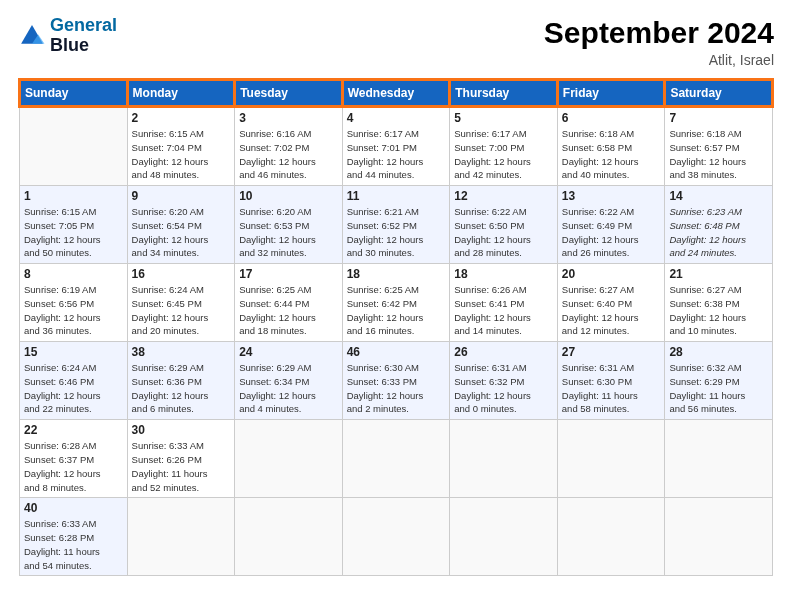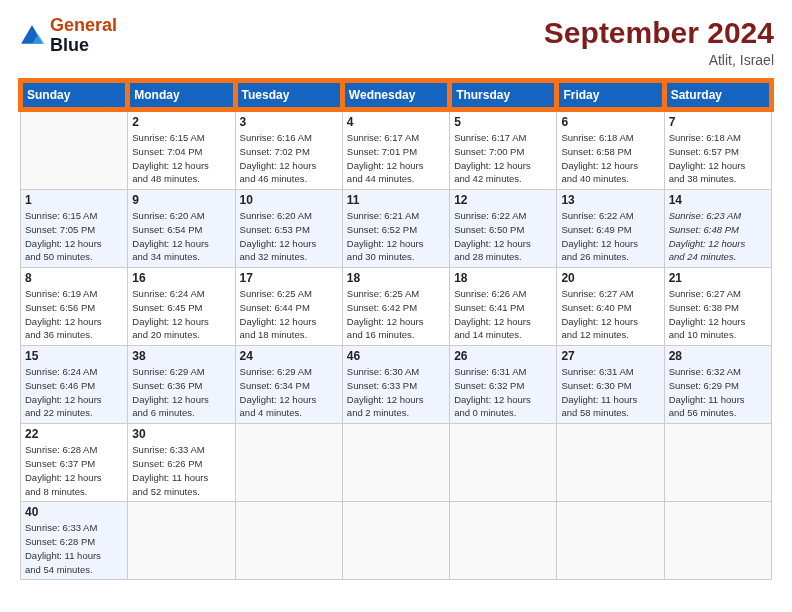--- a/index.html
+++ b/index.html
@@ -25,52 +25,52 @@
       align-items: center;
       gap: 4px;
     }
     .logo-text {
       font-size: 18px;
       font-weight: bold;
       color: #222;
       line-height: 1.1;
     }
     .logo-text span {
-      color: #c2410c;
+      color: #0369a1;
     }
     .logo-icon {
       width: 28px;
       height: 28px;
     }
     .title-area {
       text-align: right;
     }
     .month-title {
       font-size: 30px;
       font-weight: bold;
-      color: #7f1d1d;
+      color: #000000;
     }
     .location {
       font-size: 14px;
       color: #555;
       margin-top: 2px;
     }
     .calendar {
       width: 100%;
       border-collapse: collapse;
       table-layout: fixed;
     }
     .calendar th {
       background-color: #1565c0;
       color: #fff;
       font-size: 12px;
       font-weight: bold;
       padding: 5px 4px;
       text-align: left;
-      border: 5px solid #f97316;
+      border: 3px solid #f97316;
     }
     .calendar td {
       border: 1px solid #ccc;
       vertical-align: top;
       padding: 3px 4px;
       font-size: 9.5px;
       color: #333;
       height: 78px;
     }
     .calendar tr:nth-child(even) td {

